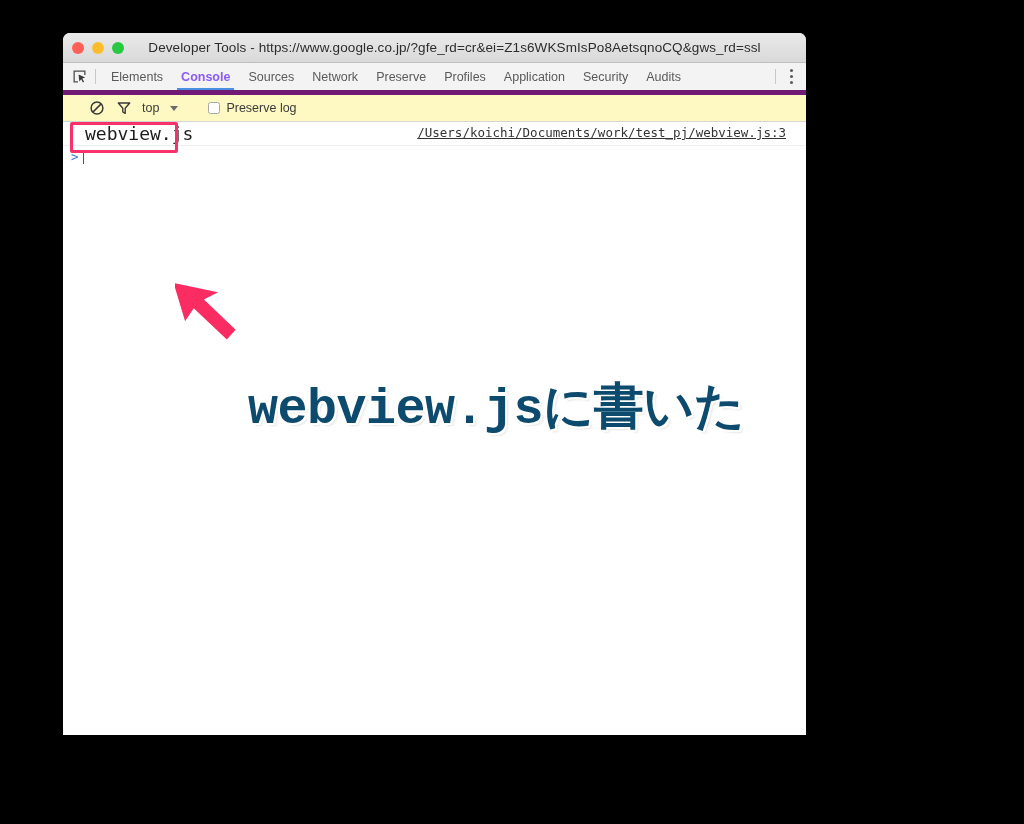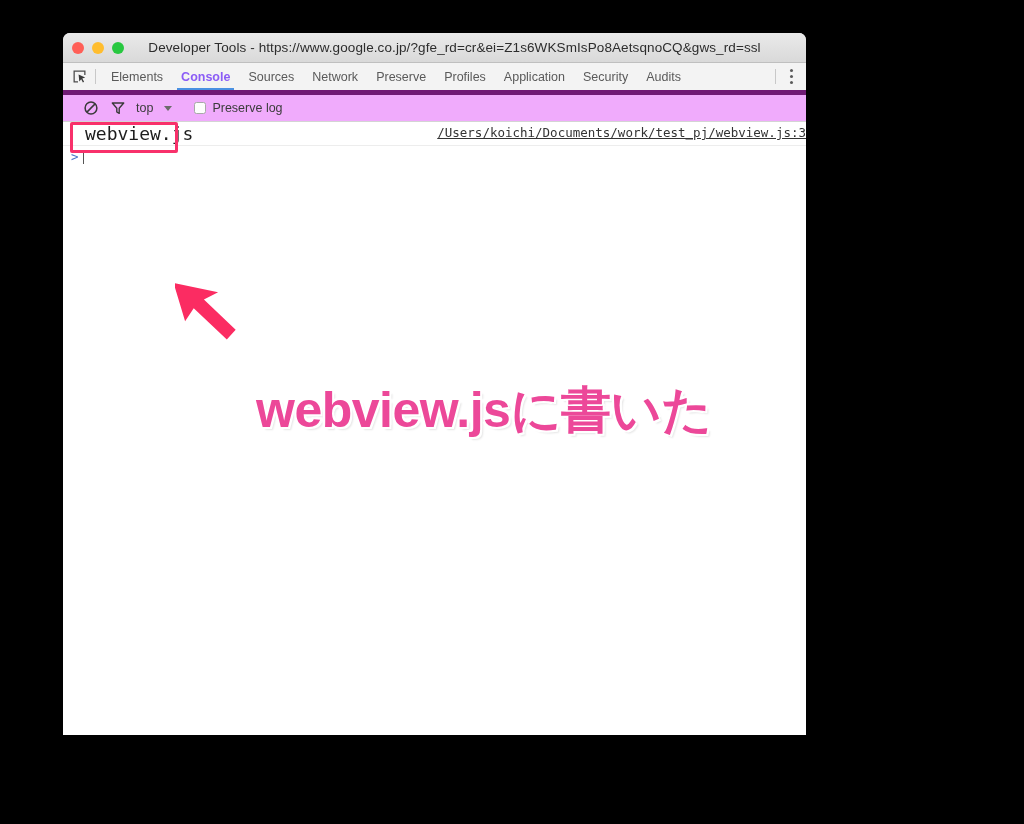--- a/index.html
+++ b/index.html
@@ -134,25 +134,25 @@
   .kebab-dot {
     width: 3px;
     height: 3px;
     border-radius: 50%;
     background: #5a5a5a;
   }
 
   
   #console-toolbar {
     height: 26px;
-    background: #f0abfc;
+    background: #fef9c3;
     border-bottom: 1px solid #d4d4d4;
     display: flex;
     align-items: center;
-    padding-left: 19px;
+    padding-left: 25px;
     gap: 9px;
   }
   .tb-icon {
     display: flex;
     align-items: center;
     justify-content: center;
     width: 18px;
     height: 18px;
     cursor: default;
   }
@@ -169,21 +169,21 @@
   #context-caret {
     width: 0; height: 0;
     border-left: 4.5px solid transparent;
     border-right: 4.5px solid transparent;
     border-top: 5px solid #6b6b6b;
   }
   #preserve-log-group {
     display: flex;
     align-items: center;
     gap: 6px;
-    margin-left: 13px;
+    margin-left: 21px;
     cursor: default;
   }
   #preserve-log-checkbox {
     width: 12px;
     height: 12px;
     border: 1px solid #a8a8a8;
     border-radius: 2.5px;
     background: #fdfdfd;
     box-sizing: border-box;
   }
@@ -208,21 +208,21 @@
   }
   #console-message-text {
     font-family: "DejaVu Sans Mono", "Liberation Mono", monospace;
     font-size: 18px;
     color: #1d1d1d;
     padding-left: 22px;
     white-space: nowrap;
   }
   #console-source-link {
     position: absolute;
-    right: 0;
+    right: 20px;
     top: 3px;
     font-family: "DejaVu Sans Mono", "Liberation Mono", monospace;
     font-size: 12.5px;
     color: #333333;
     text-decoration: underline;
     white-space: nowrap;
     cursor: pointer;
   }
   #console-prompt-row {
     height: 22px;
@@ -268,34 +268,33 @@
 
   
   #annotation-caption {
     position: absolute;
     left: 185px;
     top: 238px;
     width: 640px;
     pointer-events: none;
   }
   .caption-line {
-    font-family: Liberation Sans, sans-serif;
+    font-family: Liberation Mono, monospace;
     font-weight: bold;
     font-size: 50px;
     line-height: 100px;
-    color: #ec4899;
+    color: #0c4a6e;
     letter-spacing: -0.5px;
     white-space: nowrap;
     text-shadow:
        2px  2px 0 #ffffff,
       -2px  2px 0 #ffffff,
        2px -2px 0 #ffffff,
       -2px -2px 0 #ffffff,
        3px  3px 2px rgba(0,0,0,0.10);
-    margin-left: 8px;
   }
 </style>
 </head>
 <body>
 
 <div id="devtools-window">
 
   <div id="title-bar">
     <div id="traffic-lights">
       <div class="traffic-light tl-close"></div>

